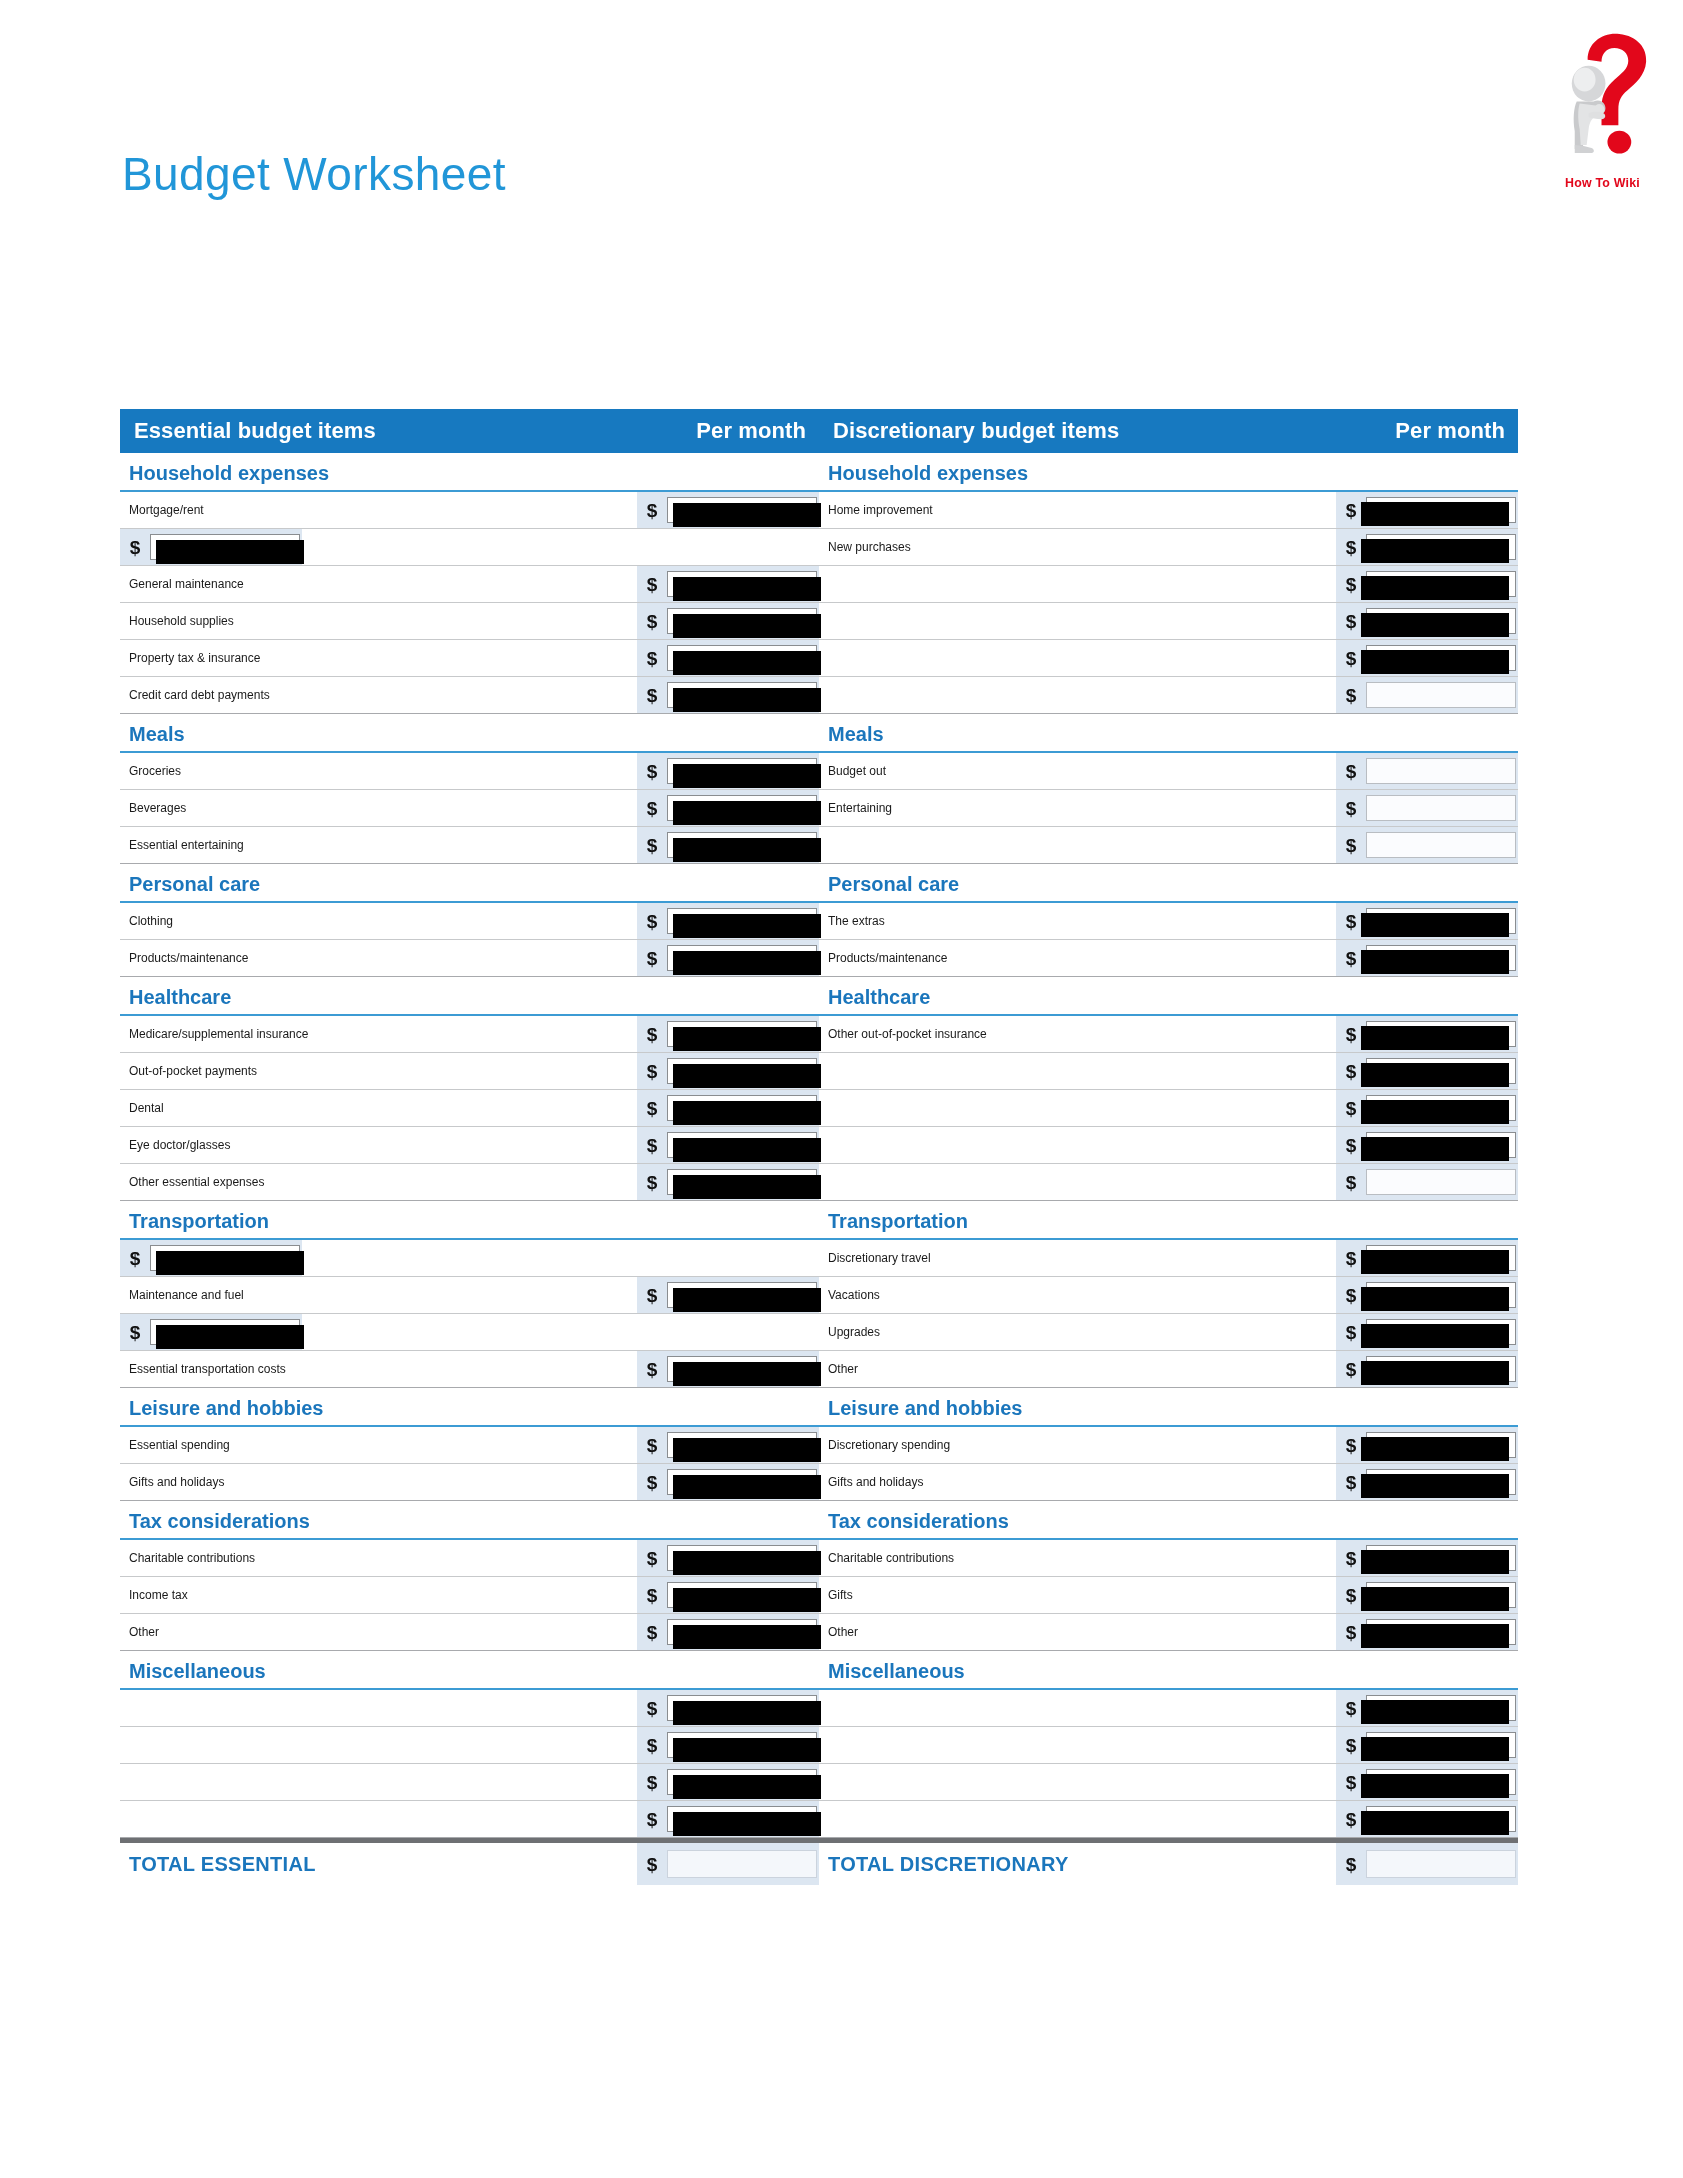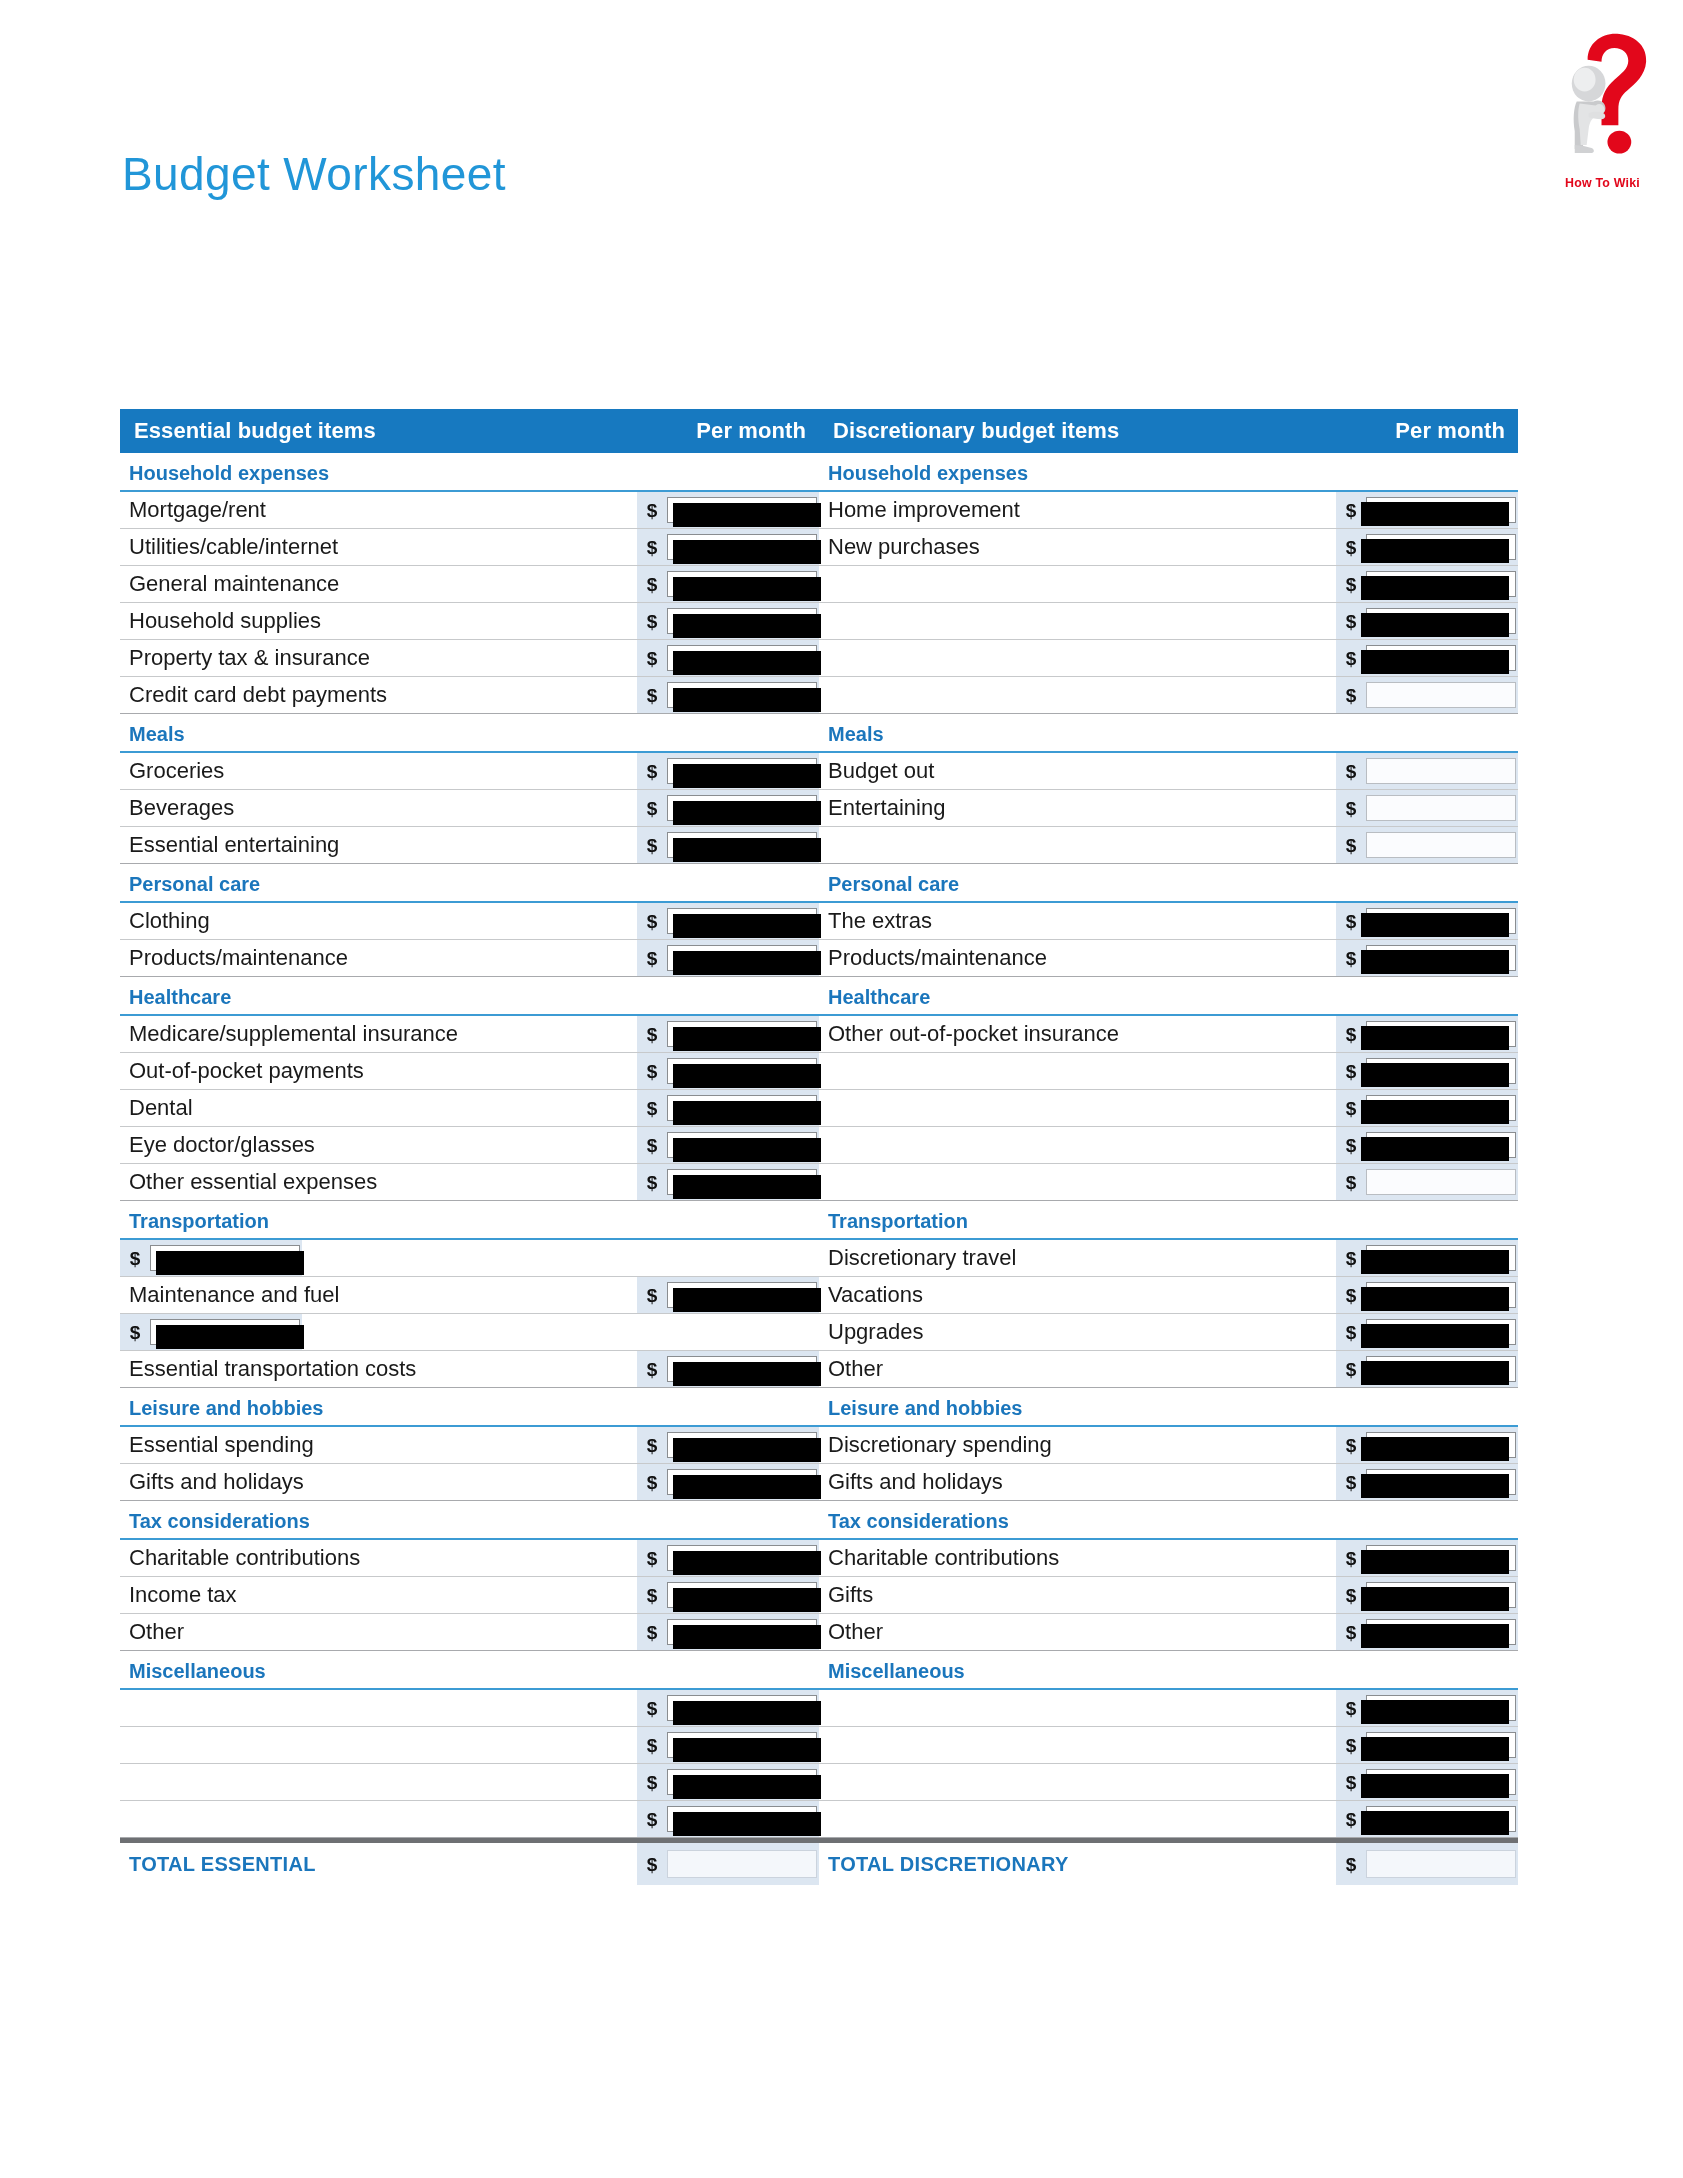--- a/index.html
+++ b/index.html
@@ -51,21 +51,21 @@
   }
 
   .row {
     position:relative; height:37px;
     display:flex; align-items:stretch;
     border-bottom:1.5px solid #A8AAAD;
   }
   .row.thin-rule { border-bottom:1.5px solid #C7C9CB; }
   .row-label {
     flex:1; display:flex; align-items:center;
-    padding-left:9px; font-size:22px; color:#1a1a1a;
+    padding-left:9px; font-size:12px; color:#1a1a1a;
     white-space:nowrap; line-height:1;
   }
   .row-money {
     width:182px; background:#DCE6F1;
     display:flex; align-items:center;
     position:relative;
   }
   .dollar {
     width:30px; text-align:center;
     font-size:19px; font-weight:bold; color:#111;
@@ -156,21 +156,20 @@
       <div>
           <div class="section-head">Household expenses</div>
           <div class="row thin-rule">
             <div class="row-label">Mortgage/rent</div>
             <div class="row-money">
               <span class="dollar">$</span>
               <div class="amount-box shadow-r"></div>
             </div>
           </div>
           <div class="row thin-rule">
-            <div class="row-label">Utilities/cable/internet</div>
             <div class="row-money">
               <span class="dollar">$</span>
               <div class="amount-box shadow-r"></div>
             </div>
           </div>
           <div class="row thin-rule">
             <div class="row-label">General maintenance</div>
             <div class="row-money">
               <span class="dollar">$</span>
               <div class="amount-box shadow-r"></div>

